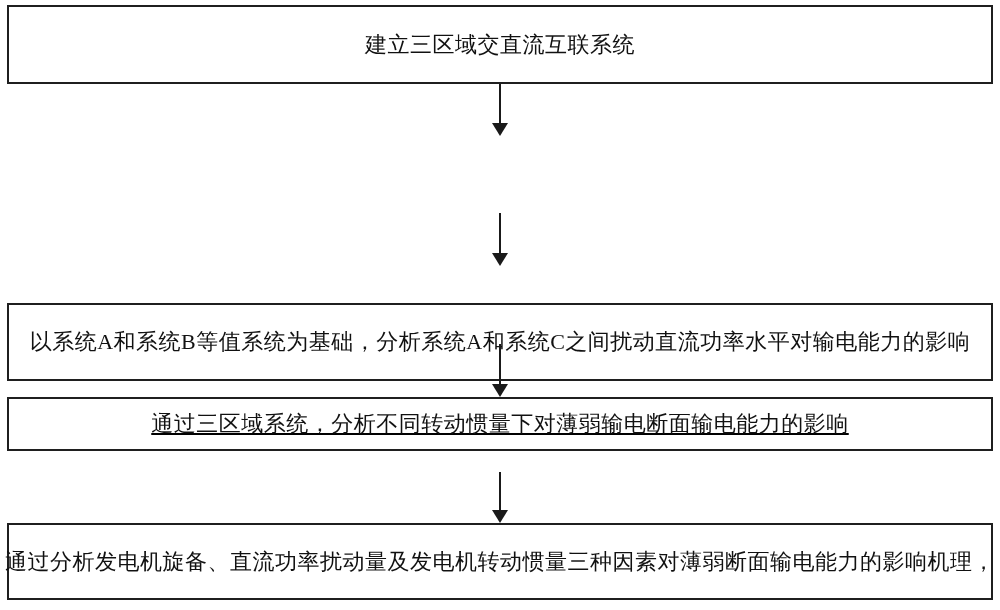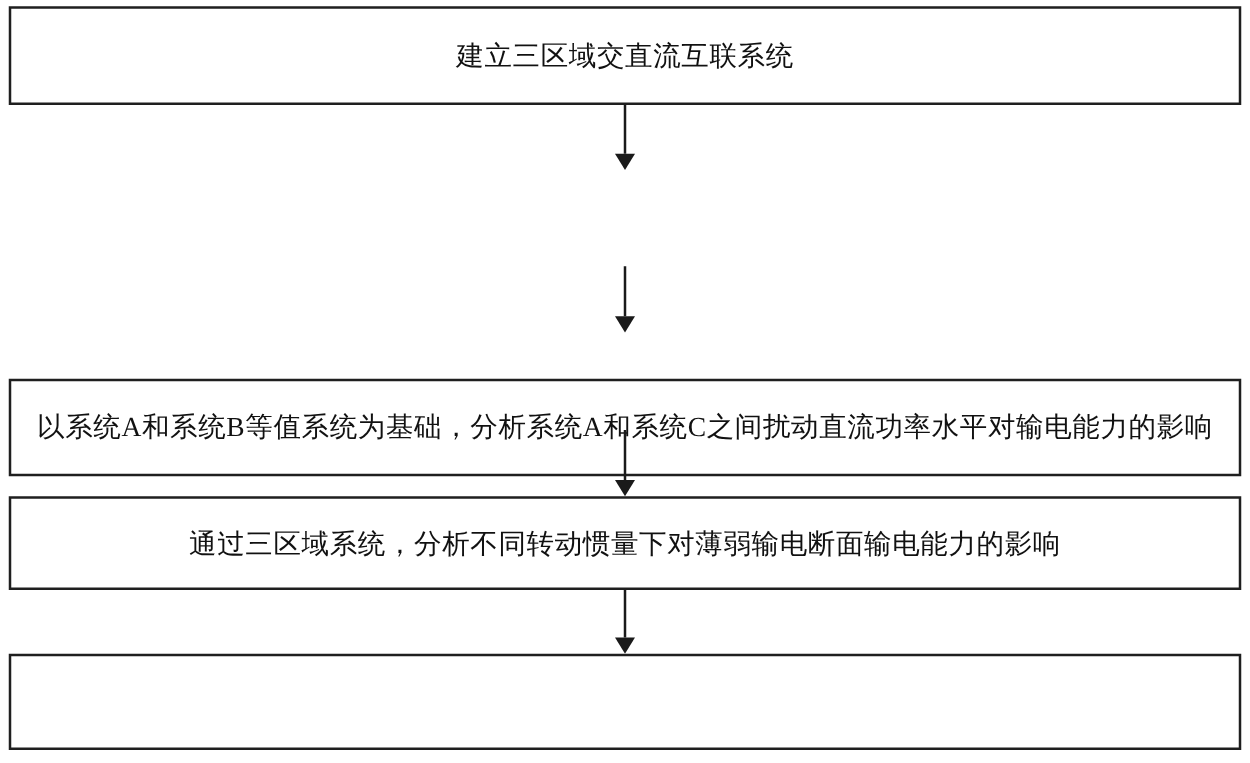--- a/index.html
+++ b/index.html
@@ -85,25 +85,26 @@
 
   <div class="flow-box" style="top:266px; height:78px;margin-top:37px;">
     <span class="line">以系统A和系统B等值系统为基础，分析系统A和系统C之间扰动直流功率水平对输电能力的影响</span>
   </div>
 
   <div class="arrow" style="top:344px; height:53px;">
     <span class="shaft" style="height:40px;"></span>
     <span class="head"></span>
   </div>
 
-  <div class="flow-box" style="top:397px; height:75px;">
+  <div class="flow-box" style="top:397px; height:54px;text-decoration:underline;">
     <span class="line">通过三区域系统，分析不同转动惯量下对薄弱输电断面输电能力的影响</span>
   </div>
 
   <div class="arrow" style="top:472px; height:51px;">
     <span class="shaft" style="height:38px;"></span>
     <span class="head"></span>
   </div>
 
   <div class="flow-box" style="top:523px; height:77px;">
+    <span class="line">通过分析发电机旋备、直流功率扰动量及发电机转动惯量三种因素对薄弱断面输电能力的影响机理，</span>
   </div>
 
 </div>
 
 </body></html>

